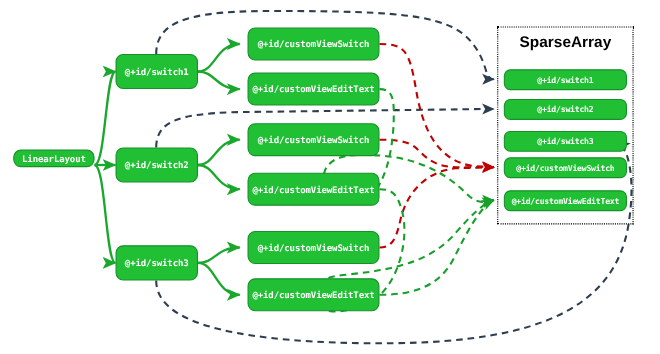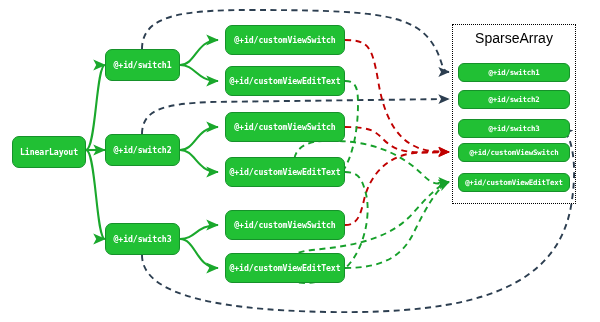--- a/index.html
+++ b/index.html
@@ -64,20 +64,21 @@
   }
   #sparse-title {
     position: absolute;
     left: 452px; top: 30px;
     width: 124px;
     text-align: center;
     font-family: "Liberation Sans", sans-serif;
     font-size: 14px;
     color: #000000;
     z-index: 3;
+    font-weight: bold;
   }
 </style>
 </head>
 <body>
 
 <div id="canvas">
 
   <svg id="edges" viewBox="0 0 600 322" width="600" height="322">
     <defs>
       <marker id="ah-tree" markerWidth="7" markerHeight="7" refX="5.6" refY="3" orient="auto" markerUnits="strokeWidth">
@@ -127,21 +128,21 @@
       <path d="M345,81 C356,81 358,88 358,104 C358,140 348,176 330,182"></path>
       <path d="M330,182 C310,189 300,180 296,170 C290,154 300,142 322,141
                C368,139 400,152 424,176 C436,188 442,182 449,182" marker-end="url(#ah-green)"></path>
       <path d="M345,172 C358,172 362,178 366,194 C372,218 362,266 330,278
                C300,289 286,280 284,272 C281,260 292,252 312,250
                C352,246 390,240 414,212 C428,196 440,184 449,182" marker-end="url(#ah-green)"></path>
       <path d="M345,268 C380,268 400,258 412,236 C424,212 436,188 449,182" marker-end="url(#ah-green)"></path>
     </g>
   </svg>
 
-  <div class="node" style="left:12px; top:136px; width:74px; height:32px;">
+  <div class="node" style="left:12px; top:136px; width:74px; height:16px;">
     <span>LinearLayout</span>
   </div>
 
   <div class="node" style="left:105px; top:49px; width:75px; height:32px;">
     <span>@+id/switch1</span>
   </div>
   <div class="node" style="left:105px; top:134px; width:75px; height:32px;">
     <span>@+id/switch2</span>
   </div>
   <div class="node" style="left:105px; top:223px; width:75px; height:32px;">

